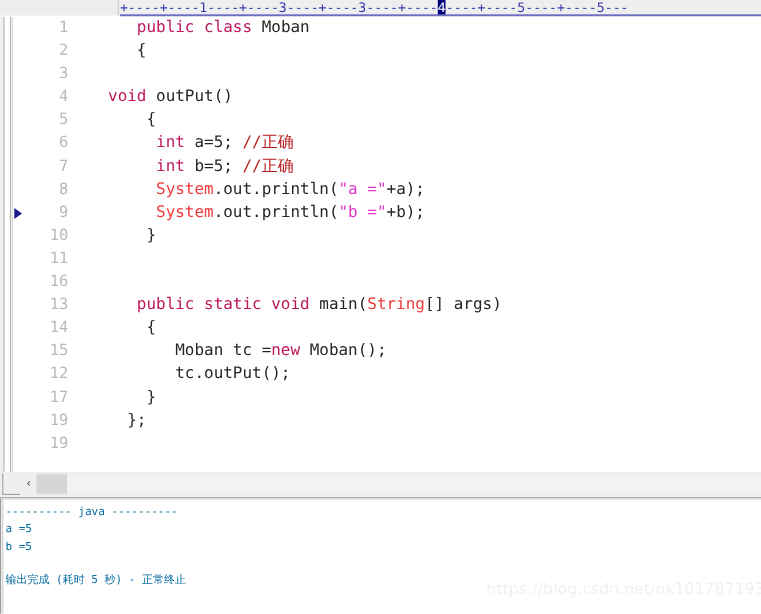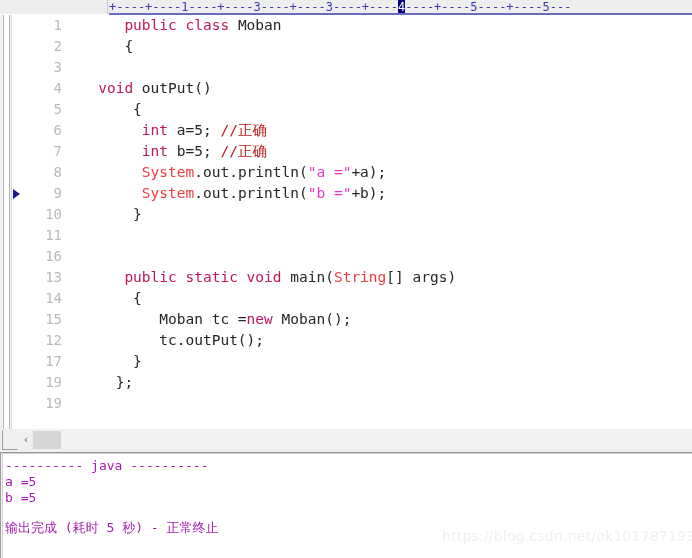--- a/index.html
+++ b/index.html
@@ -213,22 +213,22 @@
     position: absolute;
     left: 0; top: 0;
     width: 692px; height: 1px;
     background: #cfcfcf;
   }
   #console-text {
     position: absolute;
     left: 5px; top: 5px;
     width: 680px;
     font-family: "DejaVu Sans Mono", "Liberation Mono", monospace;
-    font-size: 13px;
-    color: #a21caf;
+    font-size: 10px;
+    color: #0369a1;
     white-space: pre;
   }
   #console-text .oline {
     height: 16px;
     line-height: 16px;
   }
   #console-text .oblank { height: 14px; }
 
   
   #watermark {

